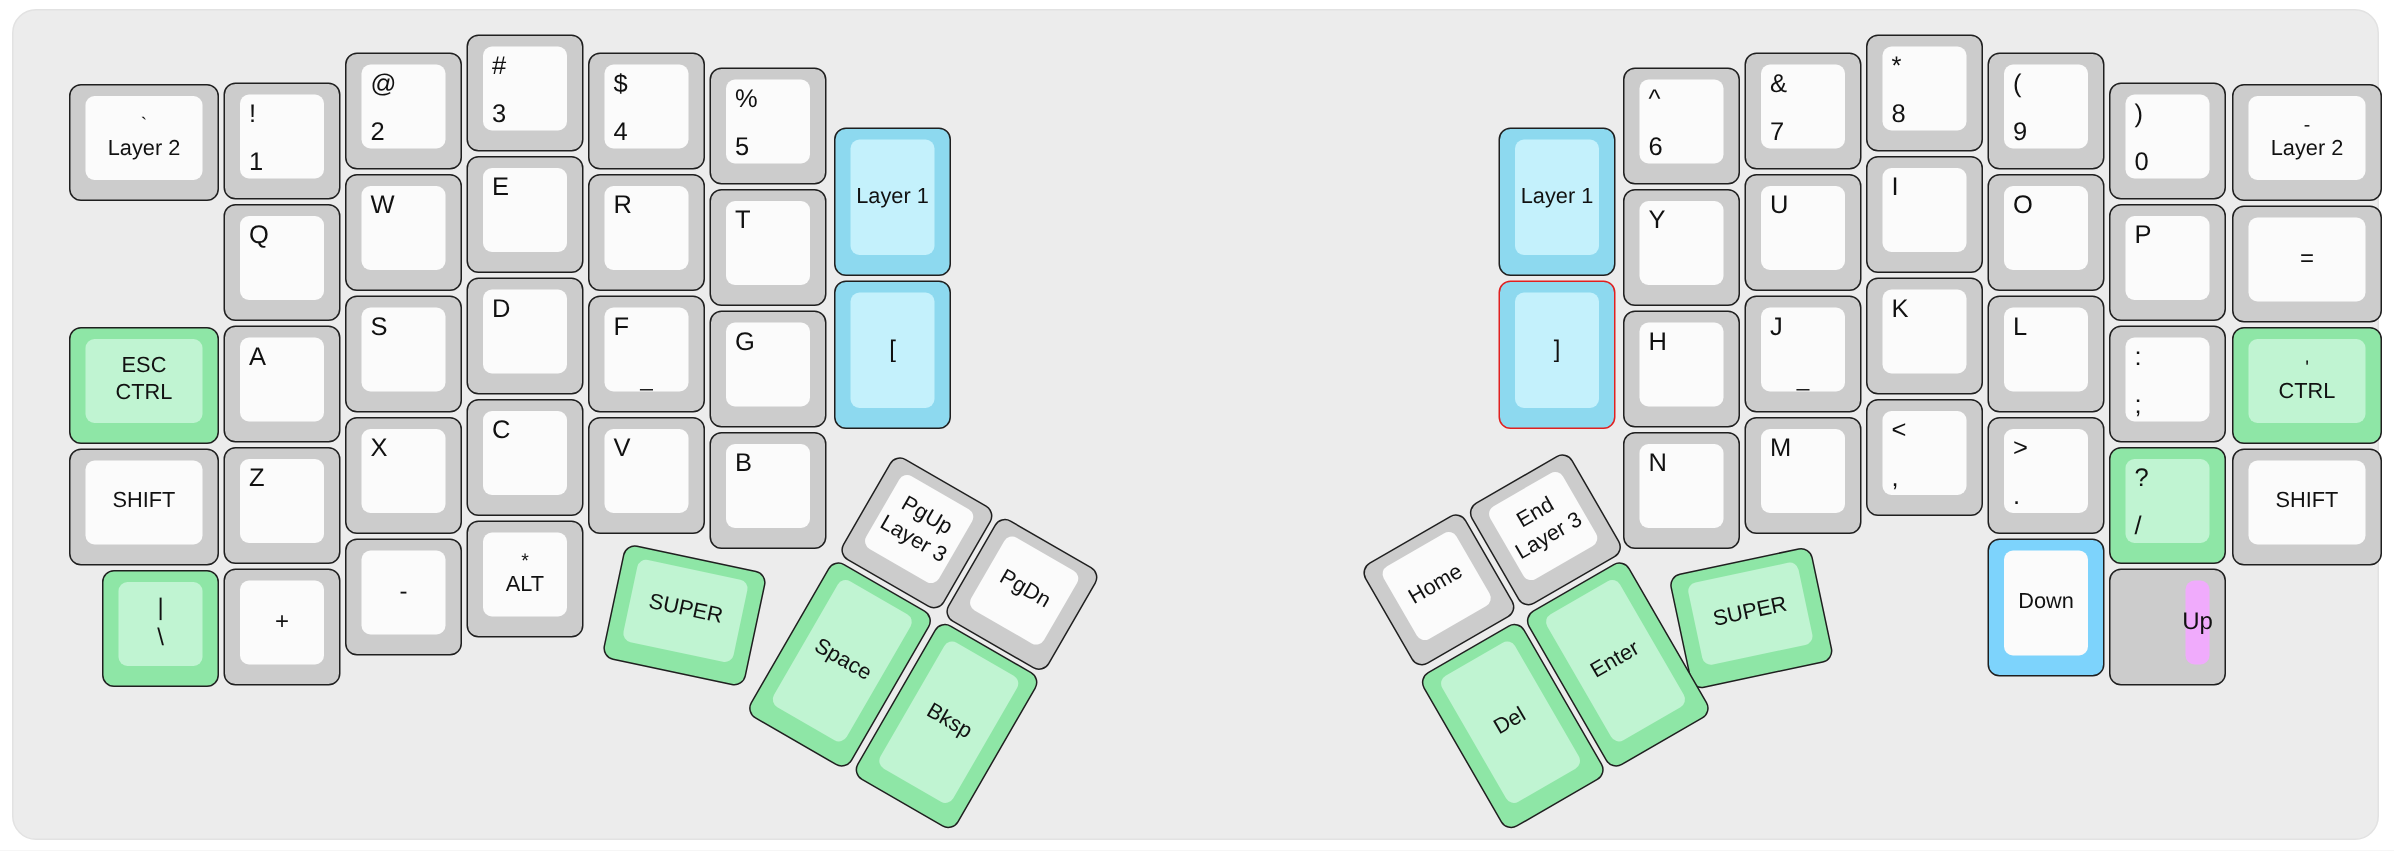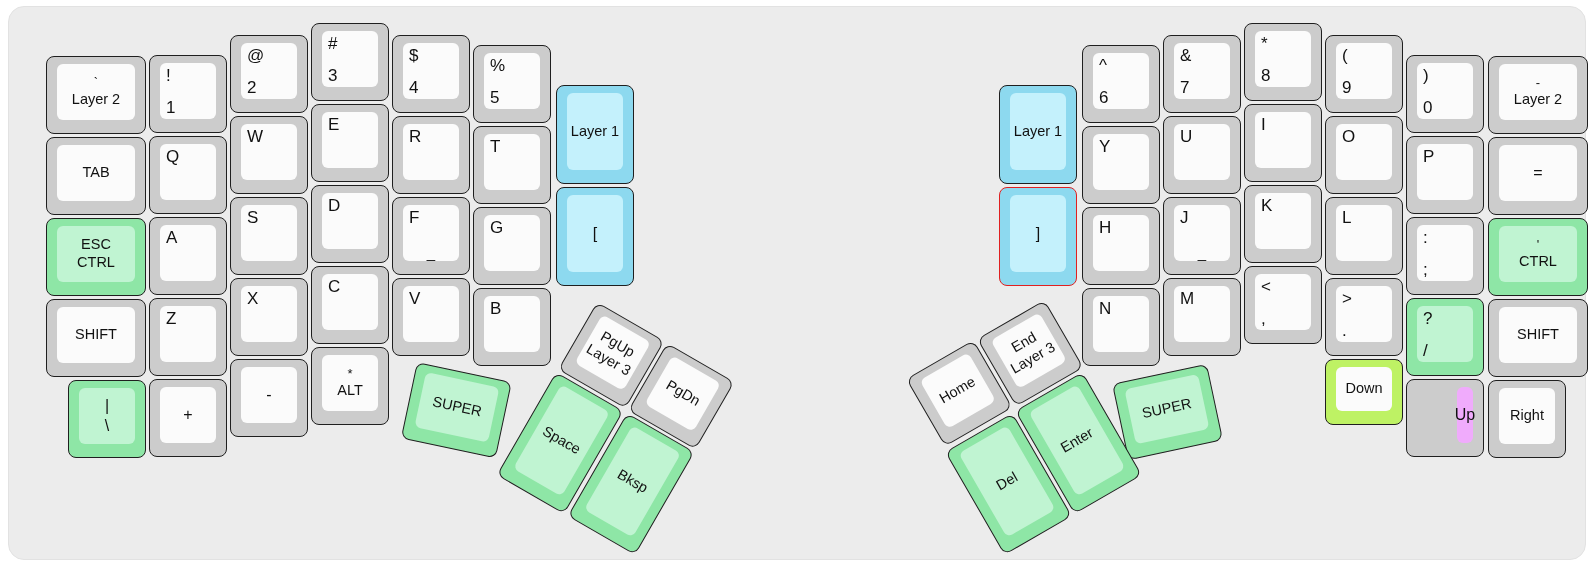--- a/index.html
+++ b/index.html
@@ -40,25 +40,20 @@
 </head>
 <body style="background: rgb(255, 255, 255); color: rgb(17, 17, 17);">
 
 <div class="panel" style="background: rgb(236, 236, 236); border-color: rgb(226, 226, 226);">
     <div class="key" style="left: 37px; top: 49px; width: 100px; height: 78px; background: rgb(204, 204, 204); border-color: rgb(31, 31, 31);">
       <div class="cap leg-center" style="background: rgb(251, 251, 251);">
         <span class="accent">`</span>
         <span>Layer 2</span>
       </div>
     </div>
-    <div class="key" style="left: 37px; top: 130px; width: 100px; height: 78px; background: rgb(204, 204, 204); border-color: rgb(31, 31, 31);">
-      <div class="cap leg-center" style="background: rgb(251, 251, 251);">
-        <span>TAB</span>
-      </div>
-    </div>
     <div class="key" style="left: 37px; top: 211px; width: 100px; height: 78px; background: rgb(142, 230, 166); border-color: rgb(31, 31, 31);">
       <div class="cap leg-center" style="background: rgb(192, 244, 210);">
         <span>ESC</span>
         <span>CTRL</span>
       </div>
     </div>
     <div class="key" style="left: 37px; top: 292px; width: 100px; height: 78px; background: rgb(204, 204, 204); border-color: rgb(31, 31, 31);">
       <div class="cap leg-center" style="background: rgb(251, 251, 251);">
         <span>SHIFT</span>
       </div>
@@ -311,21 +306,21 @@
       <div class="cap leg-left" style="background: rgb(251, 251, 251);">
         <span>L</span>
       </div>
     </div>
     <div class="key" style="left: 1316px; top: 271px; width: 78px; height: 78px; background: rgb(204, 204, 204); border-color: rgb(31, 31, 31);">
       <div class="cap leg-left" style="background: rgb(251, 251, 251);">
         <span>&gt;</span>
         <span>.</span>
       </div>
     </div>
-    <div class="key" style="left: 1316px; top: 352px; width: 78px; height: 66px; background: #bef264; border-color: rgb(31, 31, 31);">
+    <div class="key" style="left: 1316px; top: 352px; width: 78px; height: 92px; background: #7dd3fc; border-color: rgb(31, 31, 31);">
       <div class="cap leg-center" style="background: rgb(251, 251, 251);">
         <span>Down</span>
       </div>
     </div>
     <div class="key" style="left: 1397px; top: 48px; width: 78px; height: 78px; background: rgb(204, 204, 204); border-color: rgb(31, 31, 31);">
       <div class="cap leg-left" style="background: rgb(251, 251, 251);">
         <span>)</span>
         <span>0</span>
       </div>
     </div>
@@ -366,25 +361,20 @@
       <div class="cap leg-center" style="background: rgb(192, 244, 210);">
         <span class="accent">'</span>
         <span>CTRL</span>
       </div>
     </div>
     <div class="key" style="left: 1479px; top: 292px; width: 100px; height: 78px; background: rgb(204, 204, 204); border-color: rgb(31, 31, 31);">
       <div class="cap leg-center" style="background: rgb(251, 251, 251);">
         <span>SHIFT</span>
       </div>
     </div>
-    <div class="key" style="left: 1479px; top: 373px; width: 78px; height: 78px; background: rgb(204, 204, 204); border-color: rgb(31, 31, 31);">
-      <div class="cap leg-center" style="background: rgb(251, 251, 251);">
-        <span>Right</span>
-      </div>
-    </div>
     <div class="key" style="left: 1103px; top: 377px; width: 97px; height: 78px; background: rgb(142, 230, 166); border-color: rgb(31, 31, 31); transform: rotate(-12deg);">
       <div class="cap leg-center" style="background: rgb(192, 244, 210);">
         <span>SUPER</span>
       </div>
     </div>
     <div class="key" style="left: 897px; top: 372px; width: 78px; height: 78px; background: rgb(204, 204, 204); border-color: rgb(31, 31, 31); transform: rotate(-30deg);">
       <div class="cap leg-center" style="background: rgb(251, 251, 251);">
         <span>Home</span>
       </div>
     </div>

